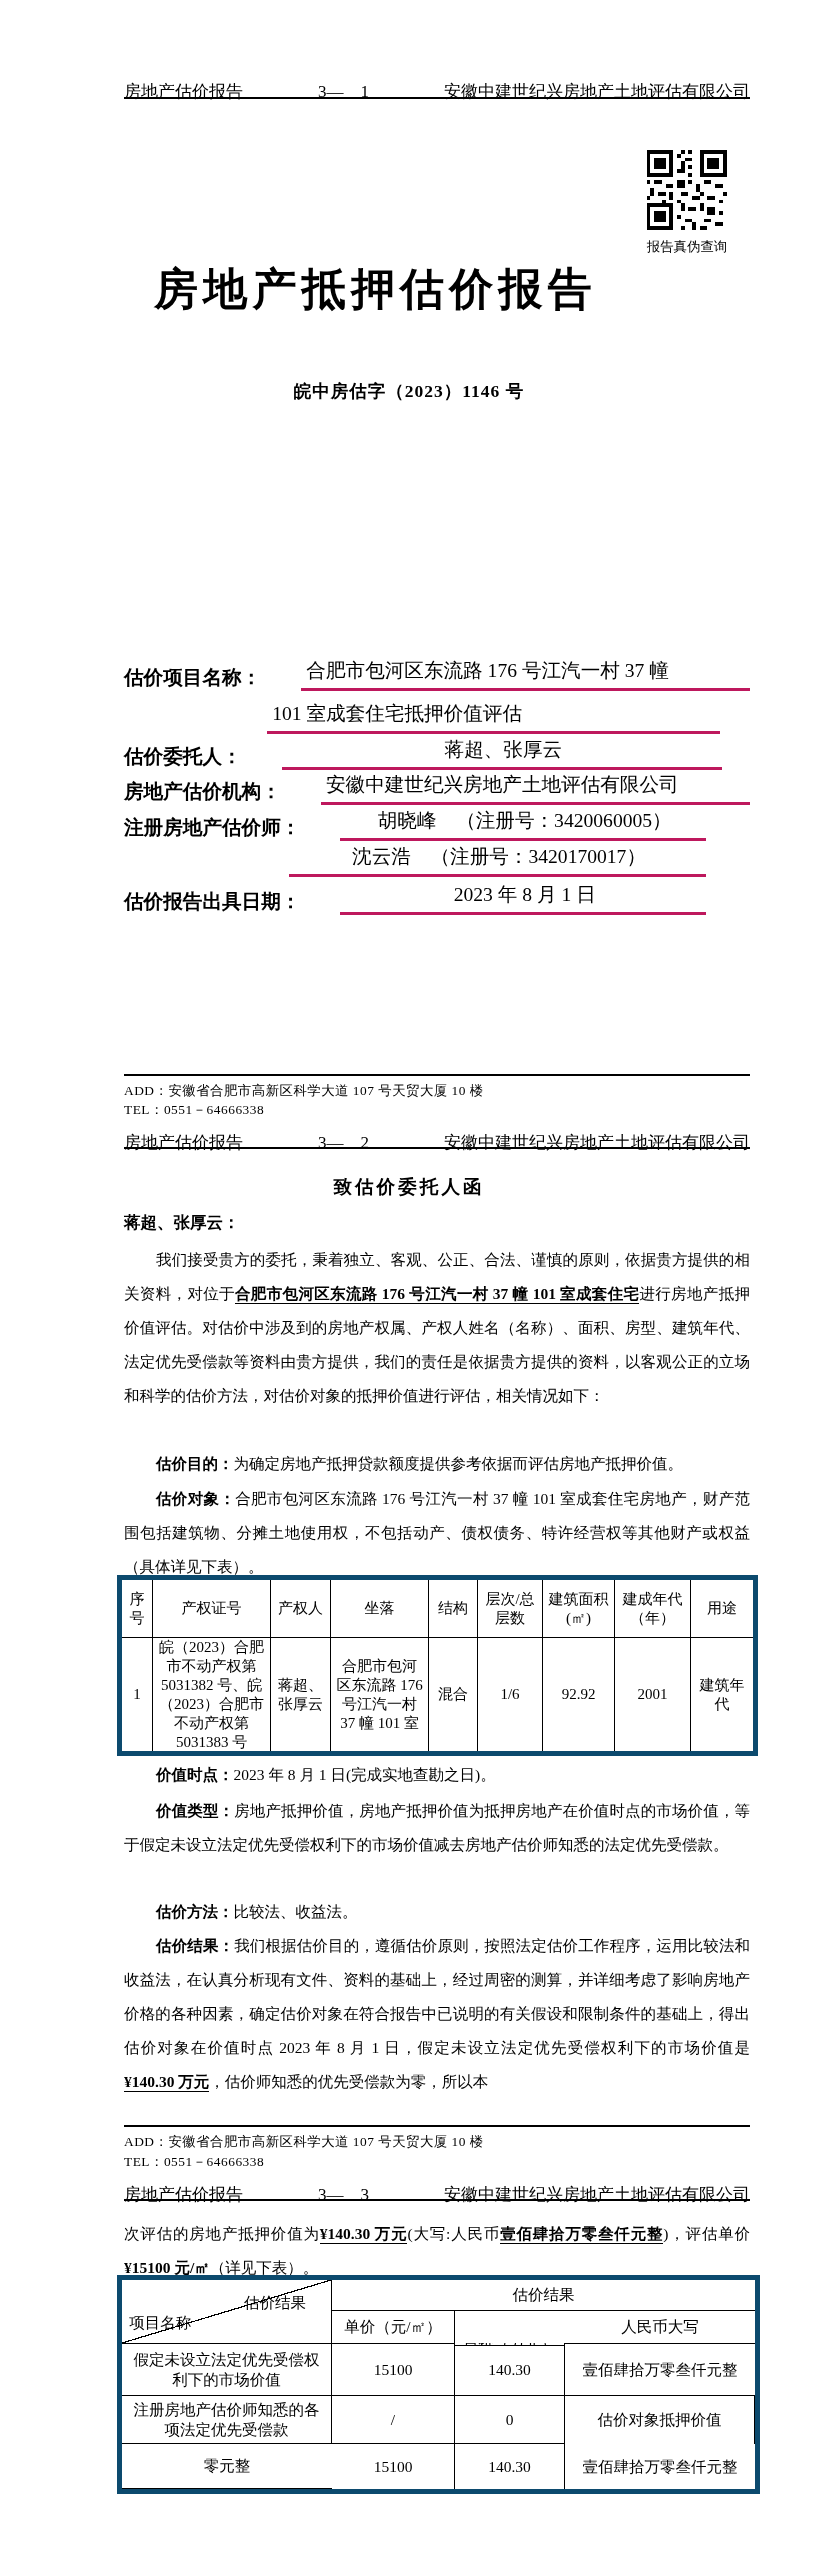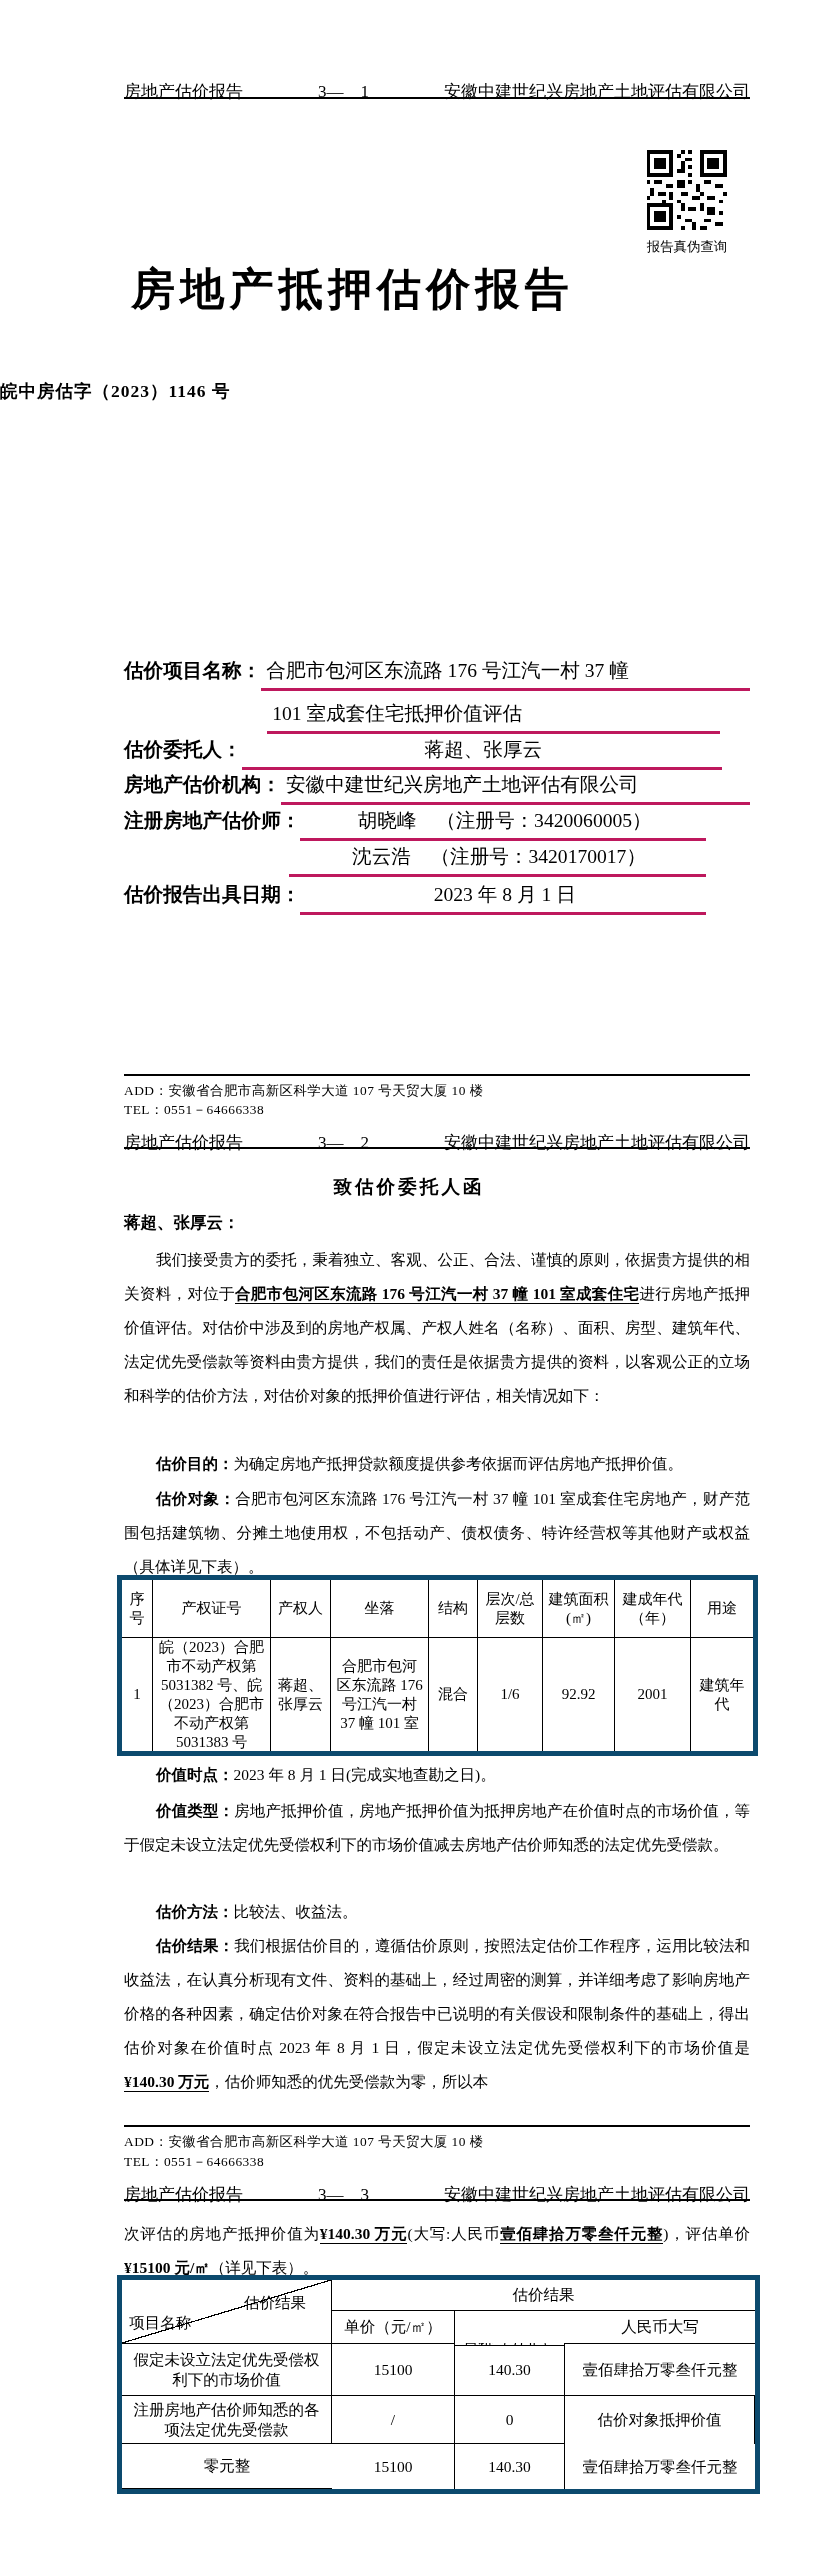--- a/index.html
+++ b/index.html
@@ -8,24 +8,24 @@
     font-family:"Liberation Serif","DejaVu Serif",serif;color:#000;
     overflow:hidden;
   }
   .abs{position:absolute;}
   
   .runhead{left:124px;width:626px;display:flex;justify-content:space-between;align-items:flex-end;font-size:17px;}
   .rule{left:124px;width:626px;height:1.5px;background:#000;}
   .frule{left:124px;width:626px;height:2.1px;background:#000;}
   .footline{left:124px;font-size:13.4px;letter-spacing:0.5px;}
   
-  .cover-title{left:0;width:705px;text-align:center;font-size:44px;font-weight:bold;letter-spacing:5.2px;}
-  .docno{left:0;width:818px;font-size:17.5px;font-weight:bold;letter-spacing:1px;}
+  .cover-title{left:0;width:705px;text-align:center;font-size:44px;font-weight:bold;letter-spacing:5.2px;padding-left:23px;}
+  .docno{left:0;width:818px;text-align:center;font-size:17.5px;font-weight:bold;letter-spacing:1px;}
   .qrcap{font-size:13.4px;text-align:center;}
-  .frow{display:flex;align-items:flex-start;font-size:19.6px;line-height:1.25;}
+  .frow{display:flex;align-items:flex-end;font-size:19.6px;line-height:1.25;gap:40px;}
   .flabel{font-weight:bold;white-space:nowrap;}
   .fval{border-bottom:3px solid #be185d;padding:0 2.1px 4.1px 5.2px;white-space:nowrap;}
   .grow{flex:1;}
   .tcenter{text-align:center;}
   
   .ltitle{left:0;width:818px;text-align:center;font-size:18.5px;font-weight:bold;letter-spacing:3.1px;}
   .salute{left:124px;font-size:16.5px;font-weight:bold;}
   .para{left:124px;width:626px;font-size:15.5px;line-height:34px;text-align:justify;text-indent:32px;}
   .b{font-weight:bold;}
   .u{border-bottom:1px solid #000;padding-bottom:1px;font-weight:bold;}

